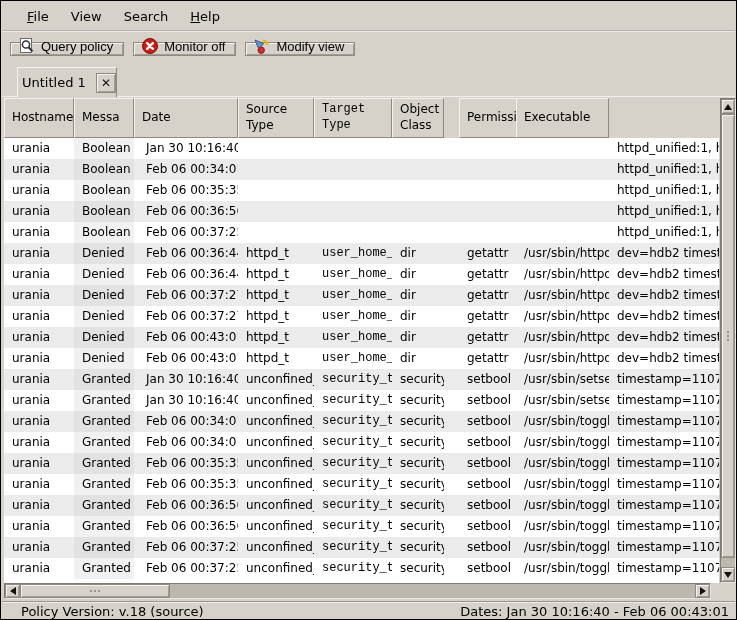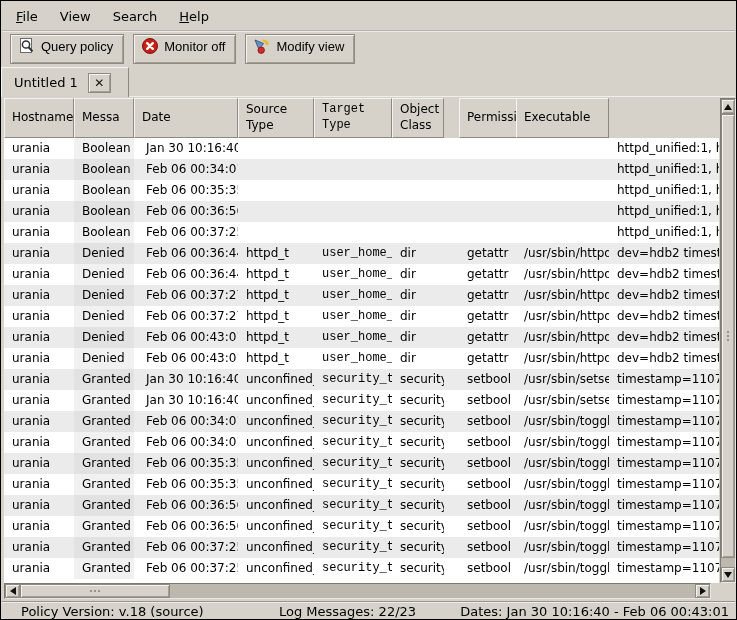--- a/index.html
+++ b/index.html
@@ -1,31 +1,31 @@
 <!DOCTYPE html>
 <html><head>
 <meta charset="utf-8">
 <style>
   html,body{margin:0;padding:0;}
   body{width:737px;height:620px;font-family:"DejaVu Sans","Liberation Sans",sans-serif;}
   .window{position:relative;width:737px;height:620px;background:#d6d2ca;border:1px solid #000;box-sizing:border-box;overflow:hidden;}
 
   
-  .menubar{position:absolute;left:1px;top:1px;right:1px;height:28px;display:flex;align-items:center;padding-left:5px;border-bottom:1px solid #b7b2a9;box-shadow:0 1px 0 #eceae4;}
+  .menubar{position:absolute;left:1px;top:1px;right:1px;height:28px;display:flex;align-items:center;padding-left:16px;border-bottom:1px solid #b7b2a9;box-shadow:0 1px 0 #eceae4;}
   .menu-item{font-size:13px;color:#000;padding:3px 9px;margin-right:4px;cursor:default;}
   .menu-item.u-first::first-letter{text-decoration:underline;}
 
   
   .toolbar{position:absolute;left:1px;top:31px;right:1px;height:34px;display:flex;align-items:center;padding-left:8px;gap:9px;}
-  .tb-button{height:30px;display:inline-flex;align-items:center;gap:5px;padding:0 10px 6px 7px;font-size:13px;color:#000;background:#d6d2ca;border:1px solid #8e8a81;box-shadow:inset 1px 1px 0 #f5f3ee,inset -1px -1px 0 #a39e95;cursor:default;}
+  .tb-button{height:14px;display:inline-flex;align-items:center;gap:5px;padding:0 10px 6px 7px;font-size:13px;color:#000;background:#d6d2ca;border:1px solid #8e8a81;box-shadow:inset 1px 1px 0 #f5f3ee,inset -1px -1px 0 #a39e95;cursor:default;}
   .tb-icon{width:18px;height:18px;display:inline-block;}
 
   
   .page-topline{position:absolute;left:1px;top:95px;right:1px;height:1px;background:#f0eee8;}
-  .tab{position:absolute;left:0;top:66px;width:128px;height:30px;background:#d6d2ca;border-top:1px solid #f5f3ee;border-left:1px solid #f5f3ee;border-right:1px solid #8e8a81;display:flex;align-items:center;gap:10px;padding-left:12px;box-sizing:border-box;cursor:default;}
+  .tab{position:absolute;left:16px;top:66px;width:100px;height:30px;background:#d6d2ca;border-top:1px solid #f5f3ee;border-left:1px solid #f5f3ee;border-right:1px solid #8e8a81;display:flex;align-items:center;gap:10px;padding-left:4px;box-sizing:border-box;cursor:default;}
   .tab-label{font-size:13px;color:#000;white-space:nowrap;}
   .tab-close{width:21px;height:18px;background:#d6d2ca;border:1px solid #8e8a81;box-shadow:inset 1px 1px 0 #f5f3ee,inset -1px -1px 0 #a39e95;display:flex;align-items:center;justify-content:center;font-size:12px;font-weight:900;color:#111;cursor:default;}
 
   
   .theader{position:absolute;left:3px;top:97px;width:715px;height:40px;}
   .hcell{position:absolute;top:0;height:40px;box-sizing:border-box;background:#d6d2ca;border-top:1px solid #f5f3ee;border-left:1px solid #f5f3ee;border-right:1px solid #8e8a81;border-bottom:1px solid #8e8a81;display:flex;align-items:center;padding-left:7px;font-size:12px;color:#000;overflow:hidden;line-height:1.3;cursor:default;}
   .hcell .hlabel{max-width:calc(100% - 4px);}
   .sort-arrow{width:0;height:0;border-left:4px solid transparent;border-right:4px solid transparent;border-top:5px solid #2f2f2f;margin-left:7px;flex:none;}
 
   
@@ -408,17 +408,16 @@
         <span class="grip-h"></span>
       </div>
     <div class="sb-btn" style="right:0;">
         <span class="arr right"></span>
       </div>
   </div>
 
   <div class="status-groove"></div>
   <div class="statusbar">
     <span class="st left">Policy Version: v.18 (source)</span>
-    <span class="st mid">Log Messages: 22/23</span>
     <span class="st right">Dates: Jan 30 10:16:40 - Feb 06 00:43:01</span>
   </div>
 
 </div>
 
 </body></html>

